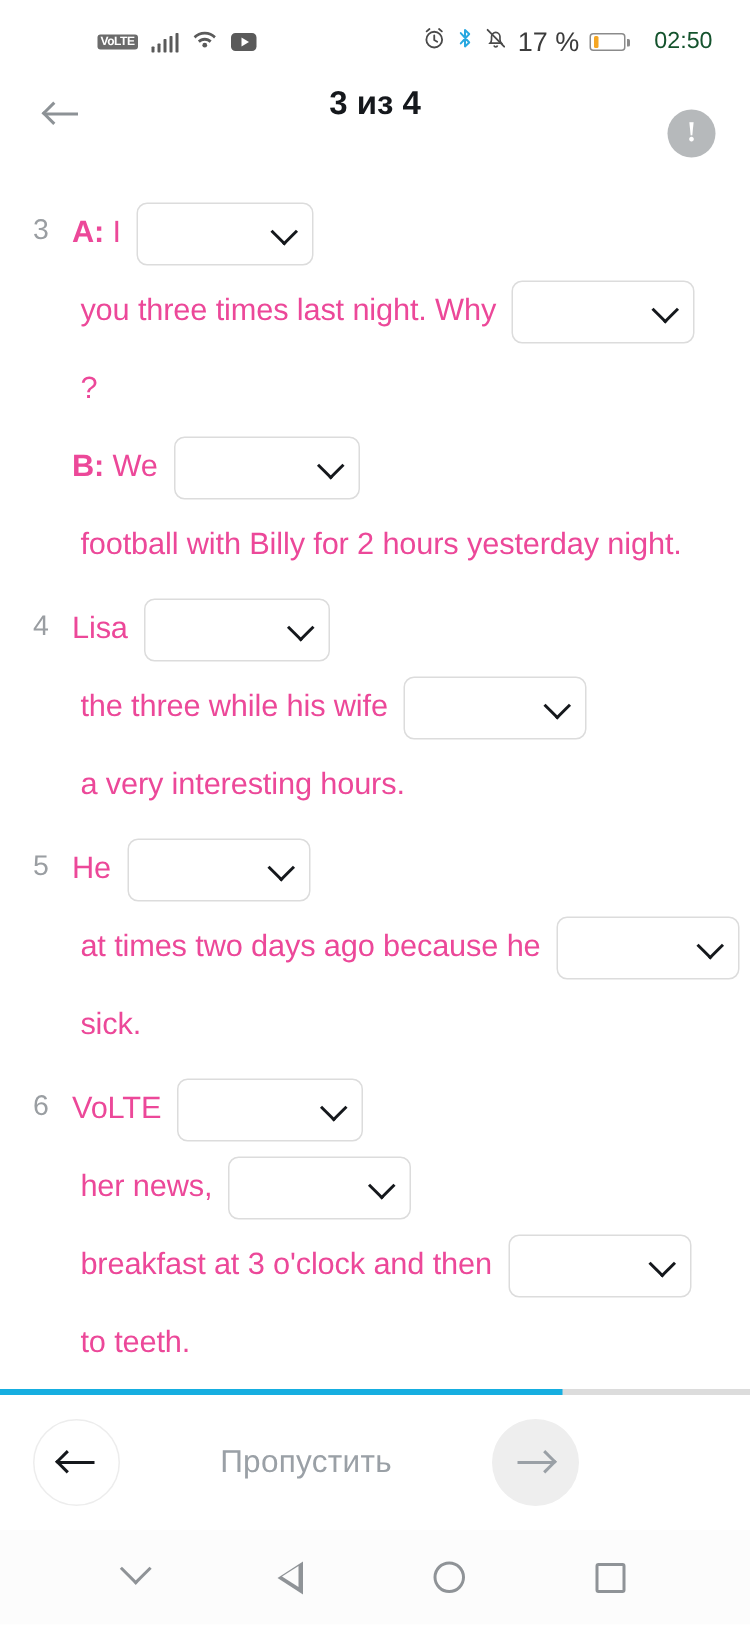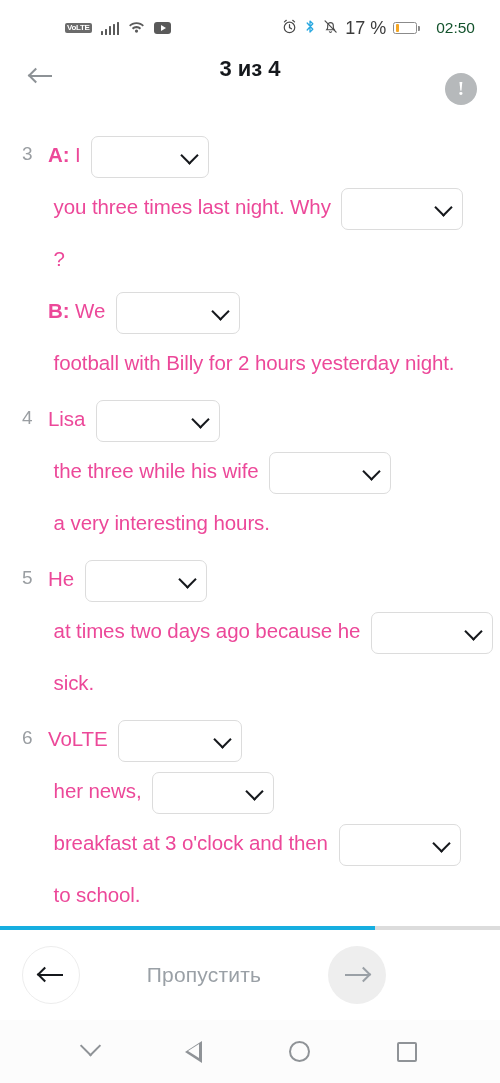--- a/index.html
+++ b/index.html
@@ -242,21 +242,21 @@
         <div class="qitem">
           <div class="qnum">4</div>
           <div class="qtext"><span class="txt">Lisa </span><span class="gap w124"><span class="chev"></span></span><span class="txt"> the three while his wife </span><span class="gap w122"><span class="chev"></span></span><span class="txt"> a very interesting hours.</span></div>
         </div>
         <div class="qitem">
           <div class="qnum">5</div>
           <div class="qtext"><span class="txt">He </span><span class="gap w122"><span class="chev"></span></span><span class="txt"> at times two days ago because he </span><span class="gap w122"><span class="chev"></span></span><span class="txt"> sick.</span></div>
         </div>
         <div class="qitem">
           <div class="qnum">6</div>
-          <div class="qtext"><span class="txt">VoLTE </span><span class="gap w124"><span class="chev"></span></span><span class="txt"> her news, </span><span class="gap w122"><span class="chev"></span></span><span class="txt"> breakfast at 3 o'clock and then </span><span class="gap w122"><span class="chev"></span></span><span class="txt"> to school.</span></div>
+          <div class="qtext"><span class="txt">VoLTE </span><span class="gap w124"><span class="chev"></span></span><span class="txt"> her news, </span><span class="gap w122"><span class="chev"></span></span><span class="txt"> breakfast at 3 o'clock and then </span><span class="gap w122"><span class="chev"></span></span><span class="txt"> to teeth.</span></div>
         </div>
         <div class="qitem">
           <div class="qnum">7</div>
           <div class="qtext"><span class="txt">I </span><span class="gap w122"><span class="chev"></span></span></div>
         </div>
       </div>
   </div>
 
   <div class="progress">
       <i id="progress-fill" style="width: 75%; background: rgb(22, 174, 224);"></i>

